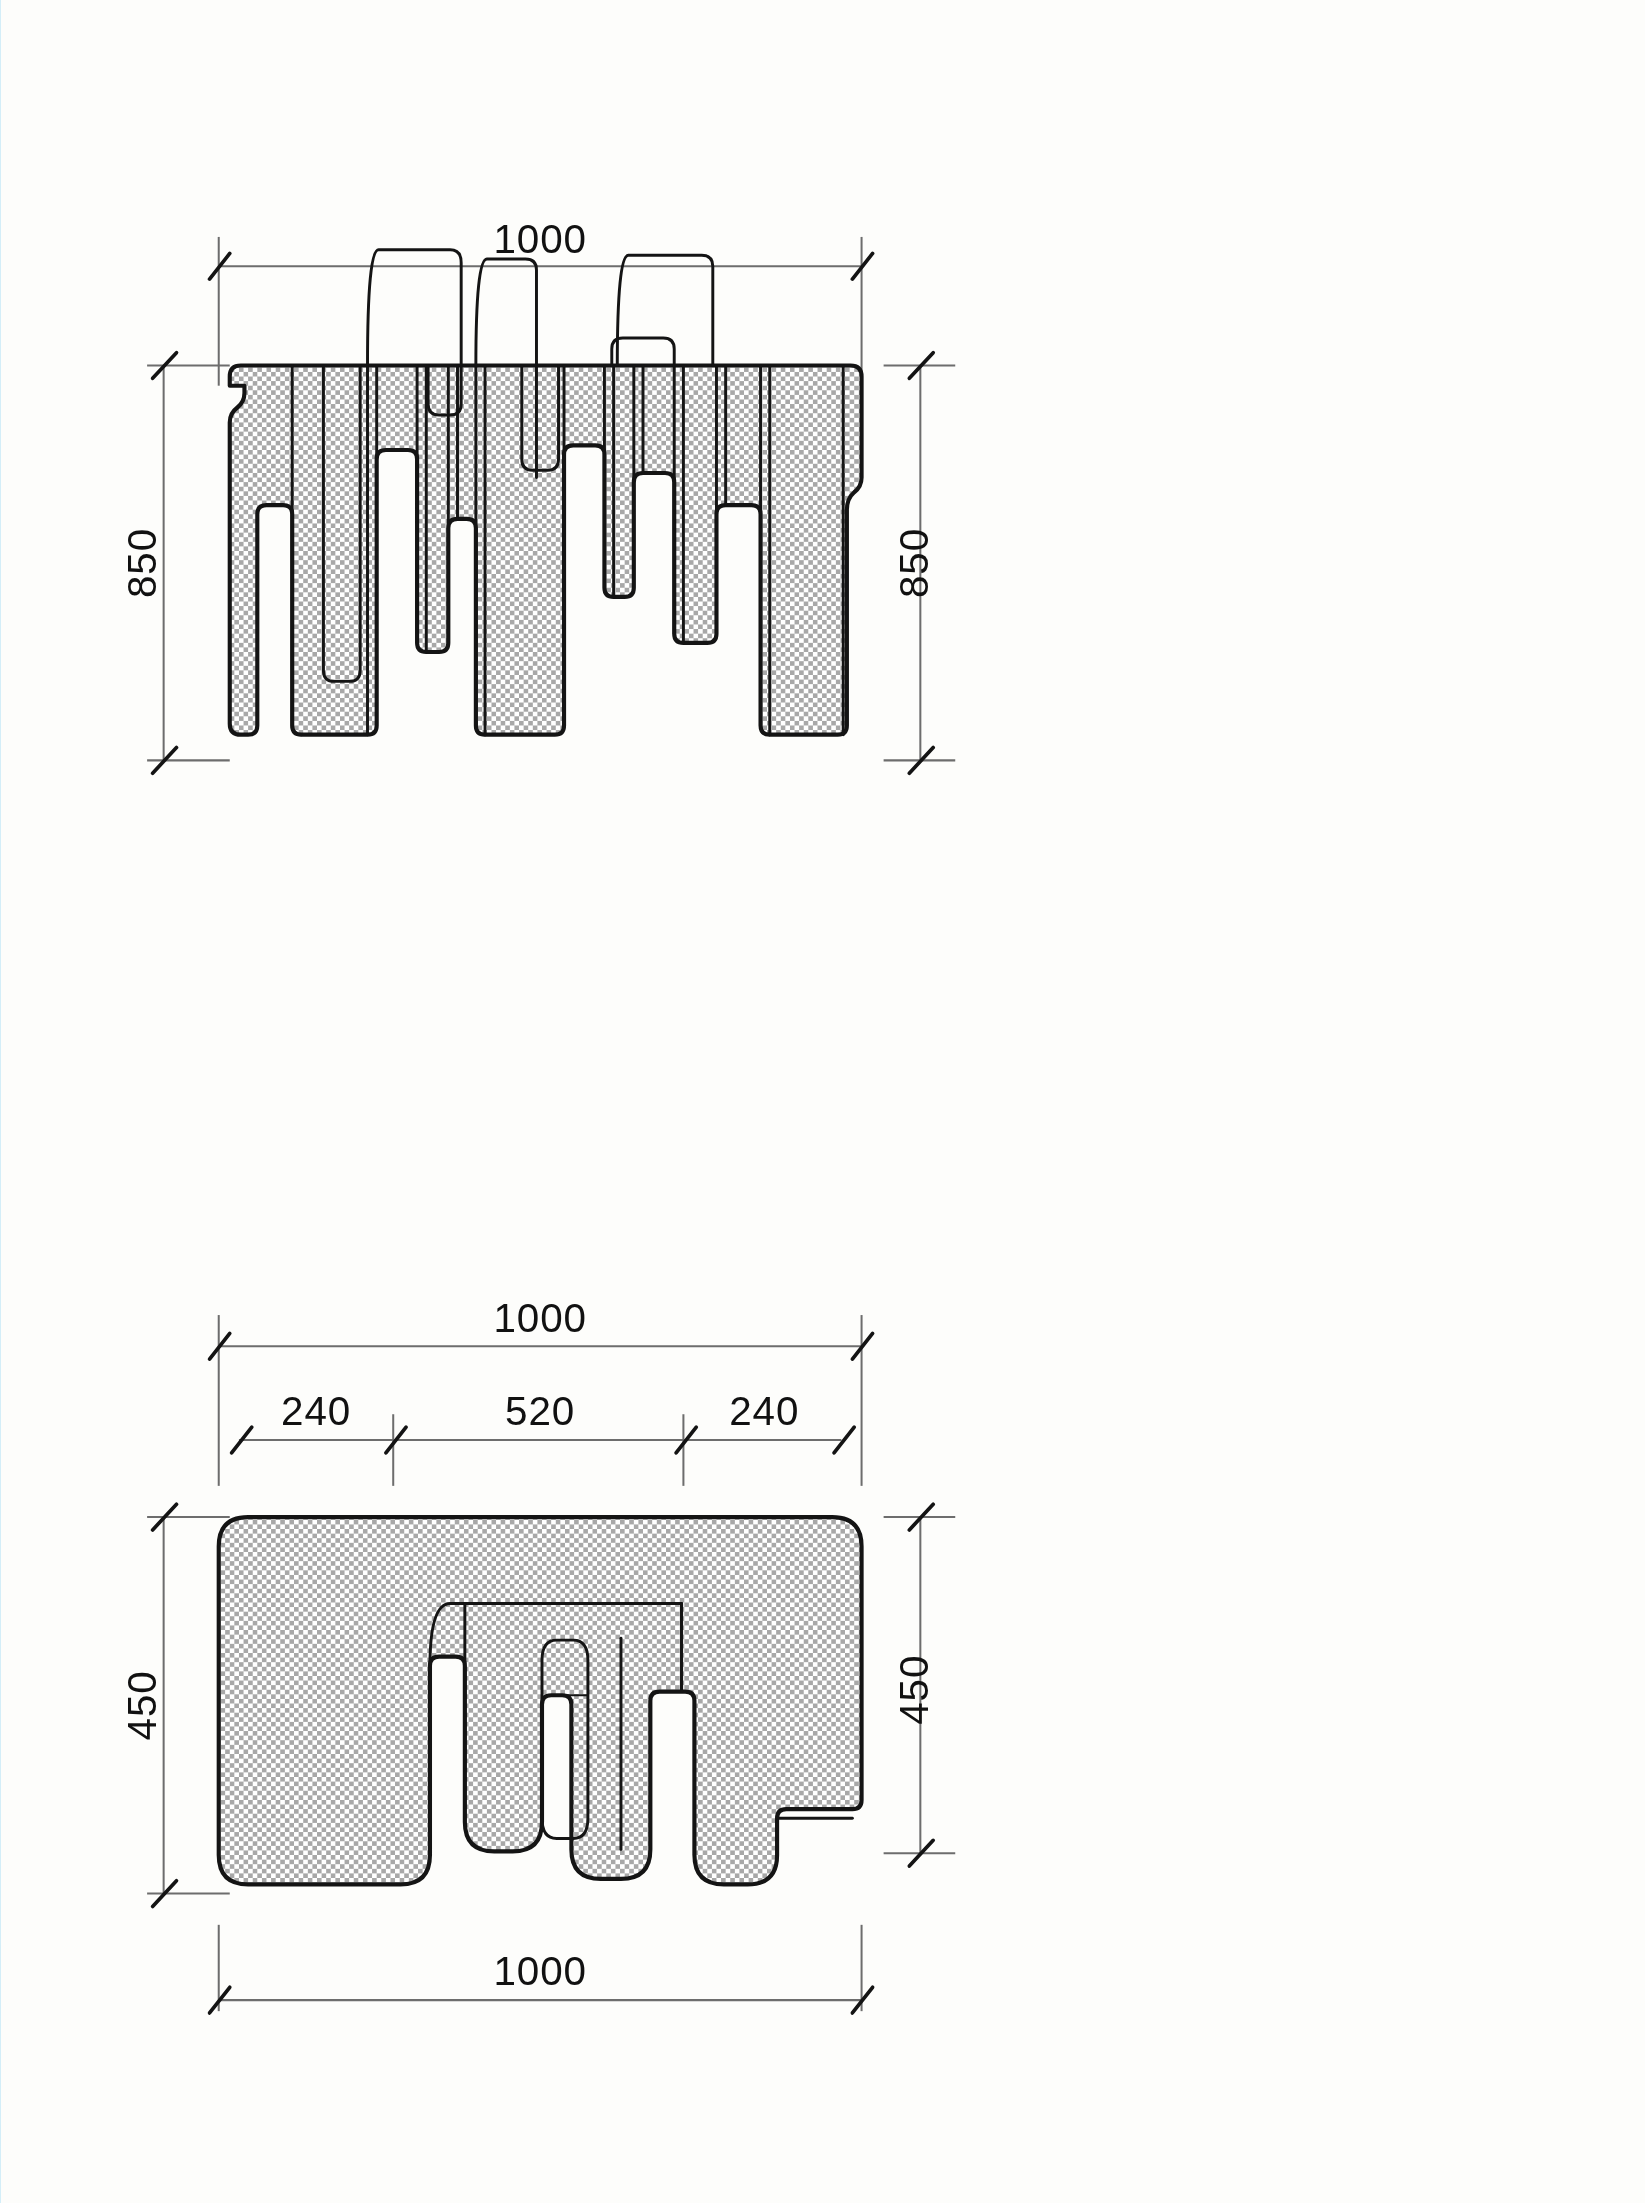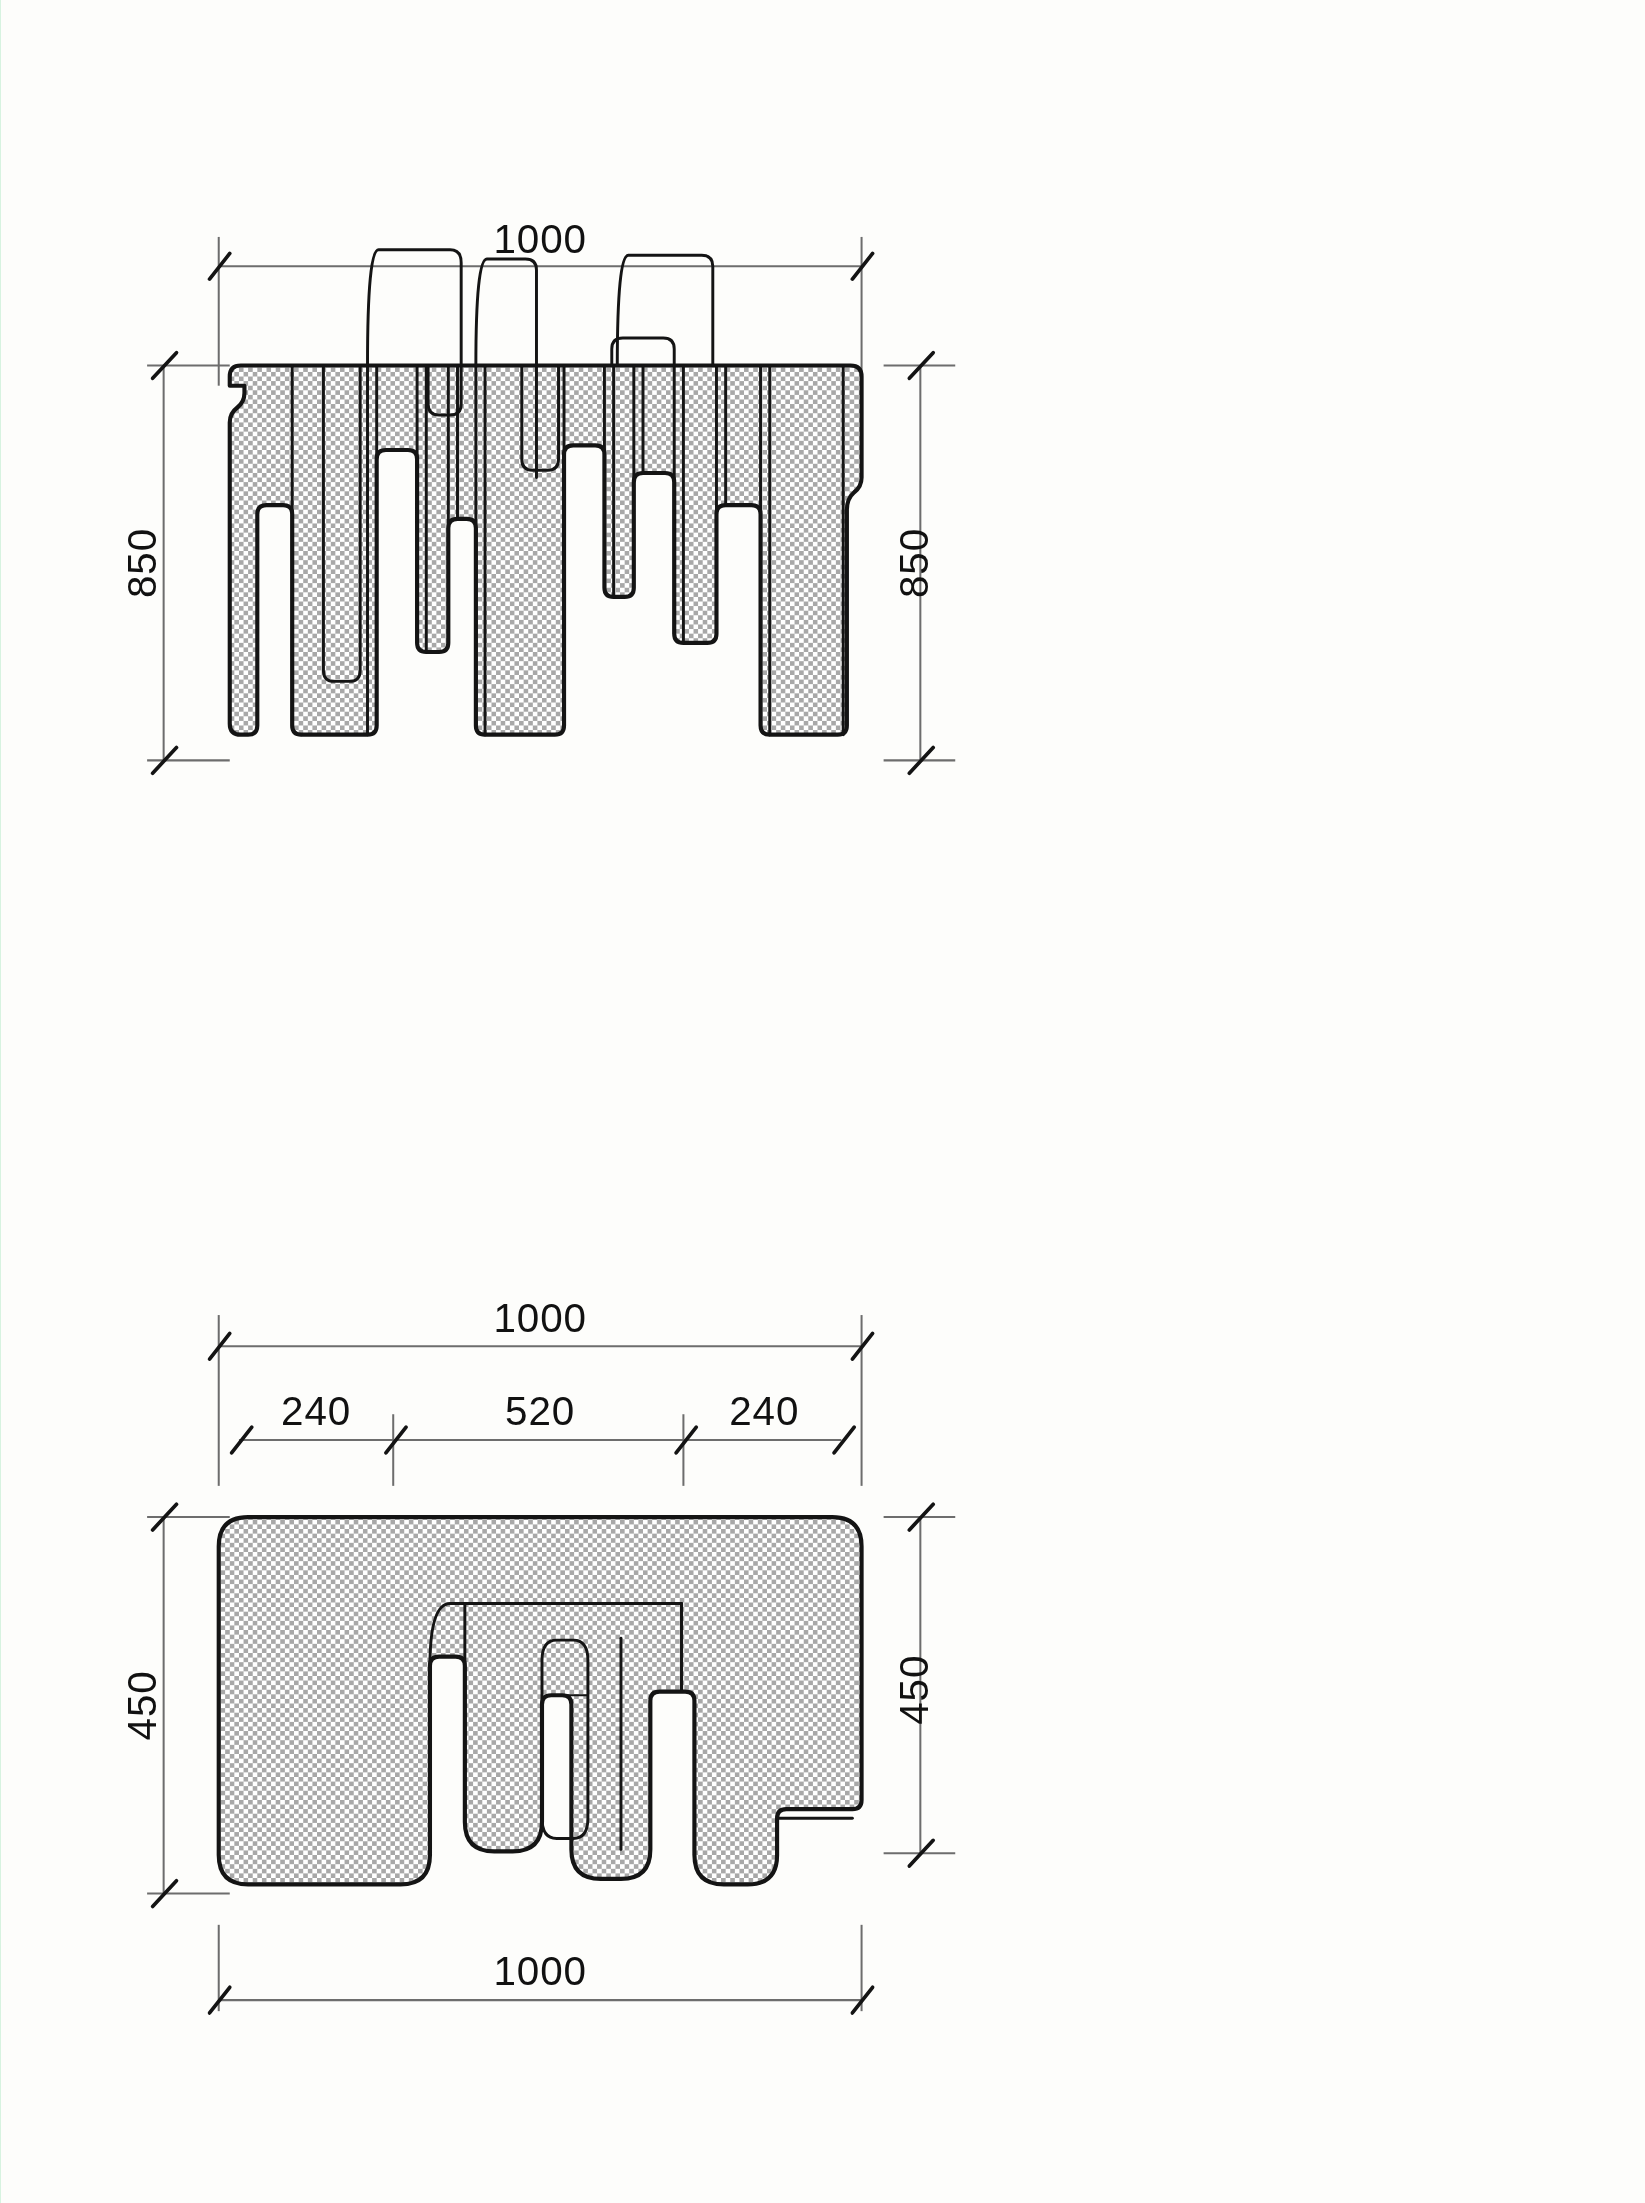--- a/index.html
+++ b/index.html
@@ -7,21 +7,21 @@
     padding: 0;
     background: #ffffff;
   }
   body {
     font-family: "Liberation Sans", sans-serif;
   }
   #sheet {
     position: relative;
     width: 1646px;
     height: 2204px;
-    background: #22c55e;
+    background: #0ea5e9;
     overflow: hidden;
   }
   #sheet svg {
     display: block;
   }
   .dim-text {
     font-family: "Liberation Sans", sans-serif;
     font-size: 44px;
     fill: #111111;
     letter-spacing: 1px;

